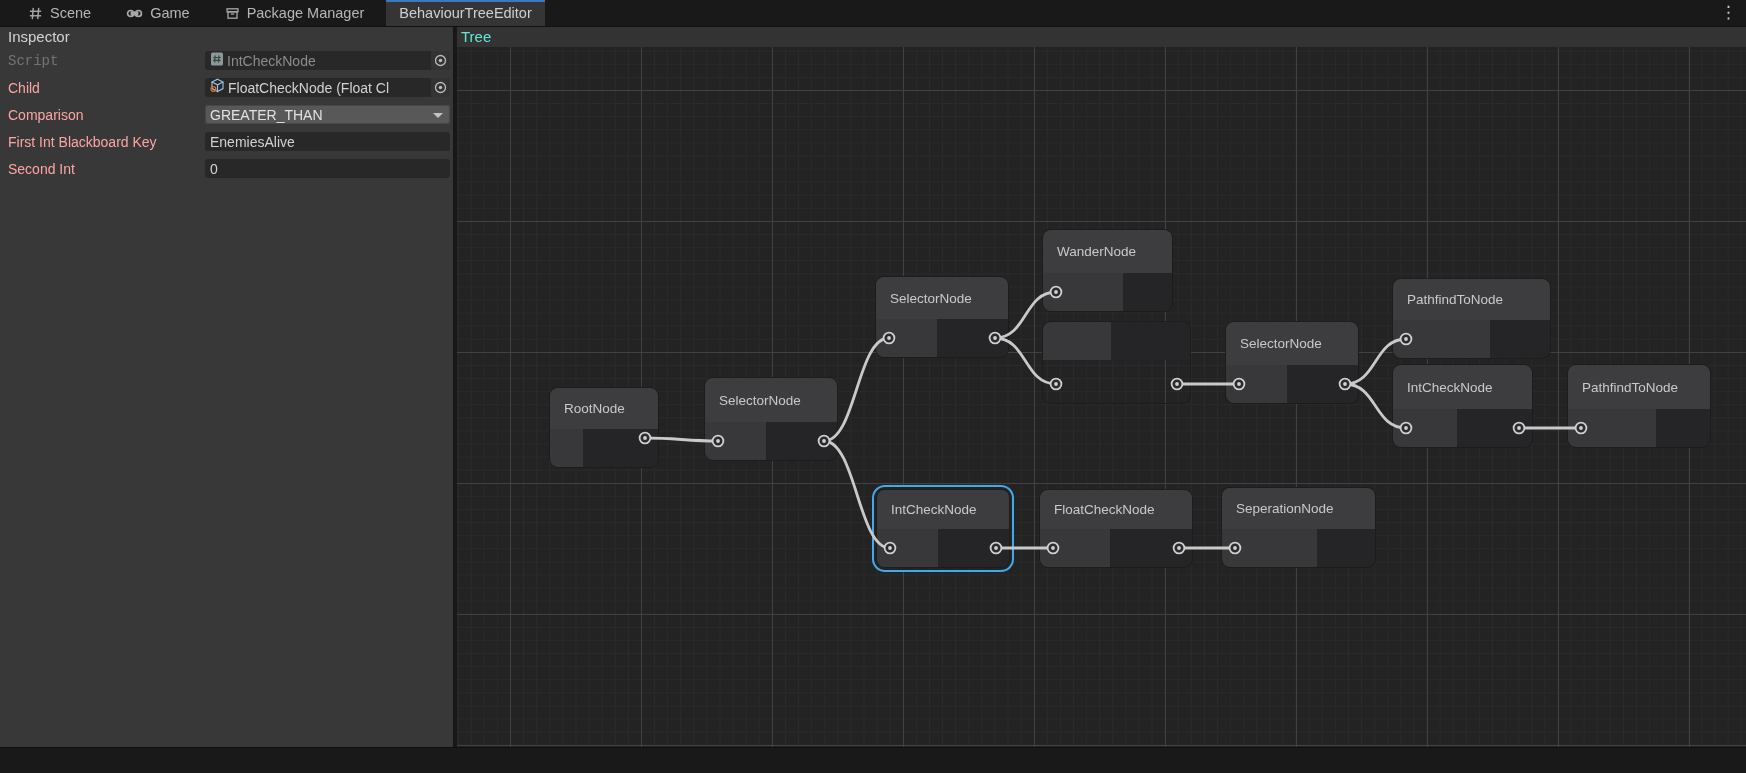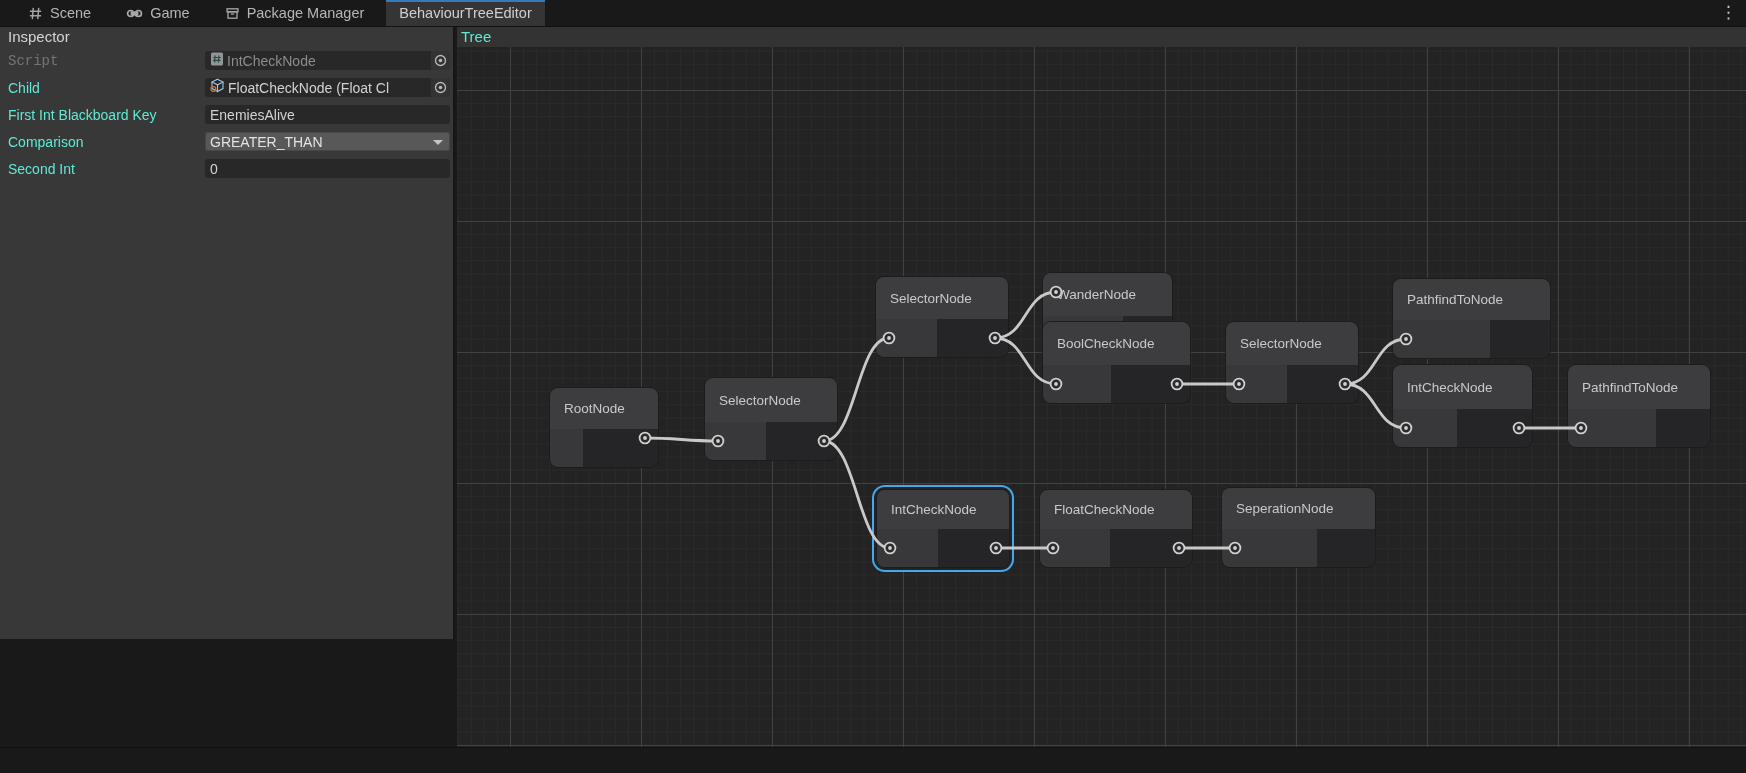--- a/index.html
+++ b/index.html
@@ -11,26 +11,26 @@
             background:#191919; display:flex; align-items:stretch; border-bottom:1px solid #111; }
   .tab { display:flex; align-items:center; gap:7px; padding:0 13px; margin-right:9px;
          color:#b6b6b6; font-size:14.5px; cursor:default; }
   .tab:first-child { margin-left:15px;text-align:center; }
   .tab.active { background:#353535; color:#cfcfcf; box-shadow:inset 0 2px 0 0 #3A79BB; }
   .tab svg { display:block; }
   .kebab { position:absolute; right:10px; top:3px; color:#c8c8c8; font-size:17px;
            letter-spacing:0; line-height:20px; width:16px; text-align:center; }
 
   
-  .inspector { position:absolute; left:0; top:27px; width:455px; height:612px;
+  .inspector { position:absolute; left:0; top:27px; width:455px; height:720px;
                background:#383838; border-right:2px solid #161616; }
   .panel-title { height:20px; line-height:20px; padding-left:8px; color:#d4d4d4; font-size:15px; }
   .rows { padding-top:4px; }
   .irow { display:flex; align-items:center; height:19px; margin:0 3px 8px 8px; }
-  .ilabel { width:197px; font-size:14px; color:#5eead4; white-space:nowrap; overflow:hidden; }
+  .ilabel { width:197px; font-size:14px; color:#fca5a5; white-space:nowrap; overflow:hidden; }
   .ilabel.disabled { color:#747474;font-family:Liberation Mono, monospace; }
   .ifield { position:relative; flex:1; height:19px; border-radius:3px; background:#282828;
             display:flex; align-items:center; padding:0 5px; overflow:hidden; }
   .ifield span.val { font-size:14px; color:#d2d2d2; white-space:nowrap; }
   .ifield.disabled span.val { color:#8c8c8c; }
   .ifield .ficon { margin-right:3px; flex:none; }
   .ifield .picker { position:absolute; right:0; top:0; width:19px; height:19px;
                     display:flex; align-items:center; justify-content:center; background:#333; }
   .ifield.dropdown { background:#585858; box-shadow:inset 0 0 0 1px #474747; }
   .ifield.dropdown span.val { color:#e2e2e2; }
@@ -141,30 +141,30 @@
           <span class="val">FloatCheckNode (Float Cl</span>
           <span class="picker">
             <svg width="13" height="13" viewBox="0 0 13 13">
               <circle cx="6.5" cy="6.5" r="5" fill="none" stroke="#b9b9b9" stroke-width="1.3"></circle>
               <circle cx="6.5" cy="6.5" r="1.8" fill="#b9b9b9"></circle>
             </svg>
           </span>
         </div>
       </div>
       <div class="irow">
-        <div class="ilabel">First Int Blackboard Key</div>
-        <div class="ifield">
-          <span class="val">EnemiesAlive</span>
-        </div>
-      </div>
-      <div class="irow">
         <div class="ilabel">Comparison</div>
         <div class="ifield dropdown">
           <span class="val">GREATER_THAN</span>
           <span class="arrow"></span>
+        </div>
+      </div>
+      <div class="irow">
+        <div class="ilabel">First Int Blackboard Key</div>
+        <div class="ifield">
+          <span class="val">EnemiesAlive</span>
         </div>
       </div>
       <div class="irow">
         <div class="ilabel">Second Int</div>
         <div class="ifield">
           <span class="val">0</span>
         </div>
       </div>
     </div>
 </div>
@@ -186,29 +186,28 @@
           <div class="gout"></div>
         </div>
       </div>
       <div class="gnode" style="left: 419px; top: 250px; width: 132px; height: 80px;">
         <div class="gtitle">SelectorNode</div>
         <div class="gports">
           <div class="gin" style="width:46%"></div>
           <div class="gout"></div>
         </div>
       </div>
-      <div class="gnode" style="left: 586px; top: 203px; width: 129px; height: 81px; margin-top: 43px;">
+      <div class="gnode" style="left: 586px; top: 203px; width: 129px; height: 81px;">
         <div class="gtitle">WanderNode</div>
         <div class="gports">
           <div class="gin" style="width:62%"></div>
           <div class="gout"></div>
         </div>
       </div>
       <div class="gnode" style="left: 586px; top: 295px; width: 147px; height: 81px;">
-        <div class="gtitle">BoolCheckNode</div>
         <div class="gports">
           <div class="gin" style="width:46%"></div>
           <div class="gout"></div>
         </div>
       </div>
       <div class="gnode" style="left: 769px; top: 295px; width: 132px; height: 81px;">
         <div class="gtitle">SelectorNode</div>
         <div class="gports">
           <div class="gin" style="width:46%"></div>
           <div class="gout"></div>

